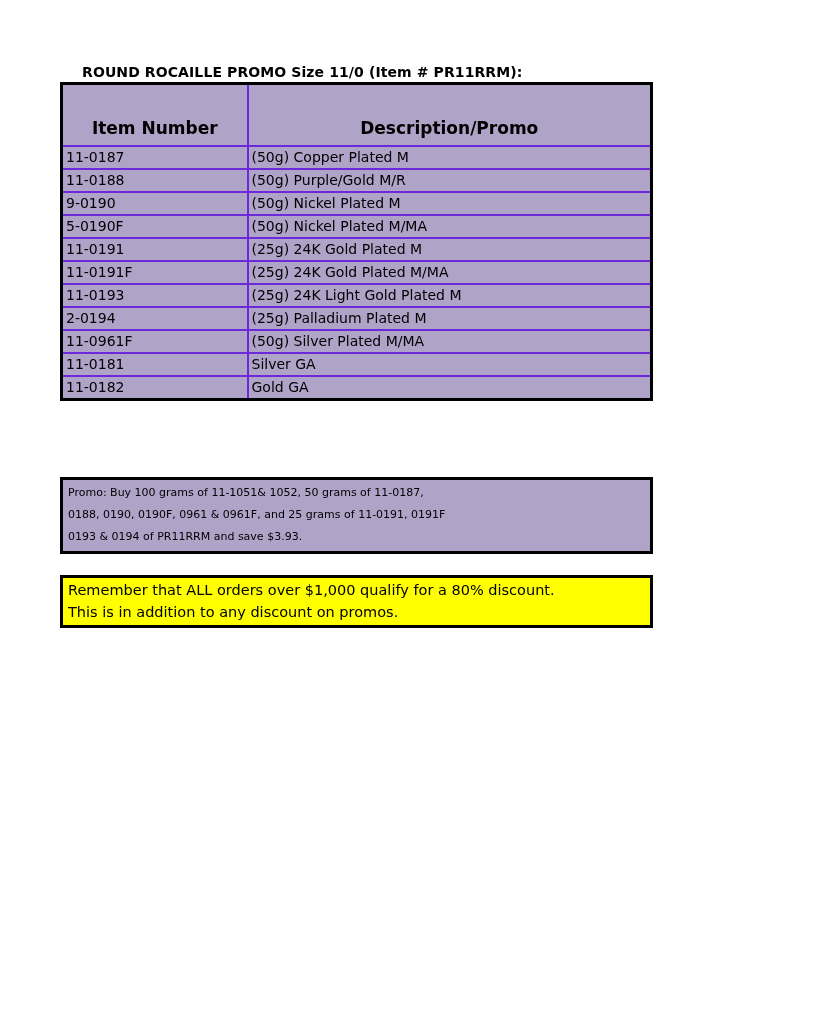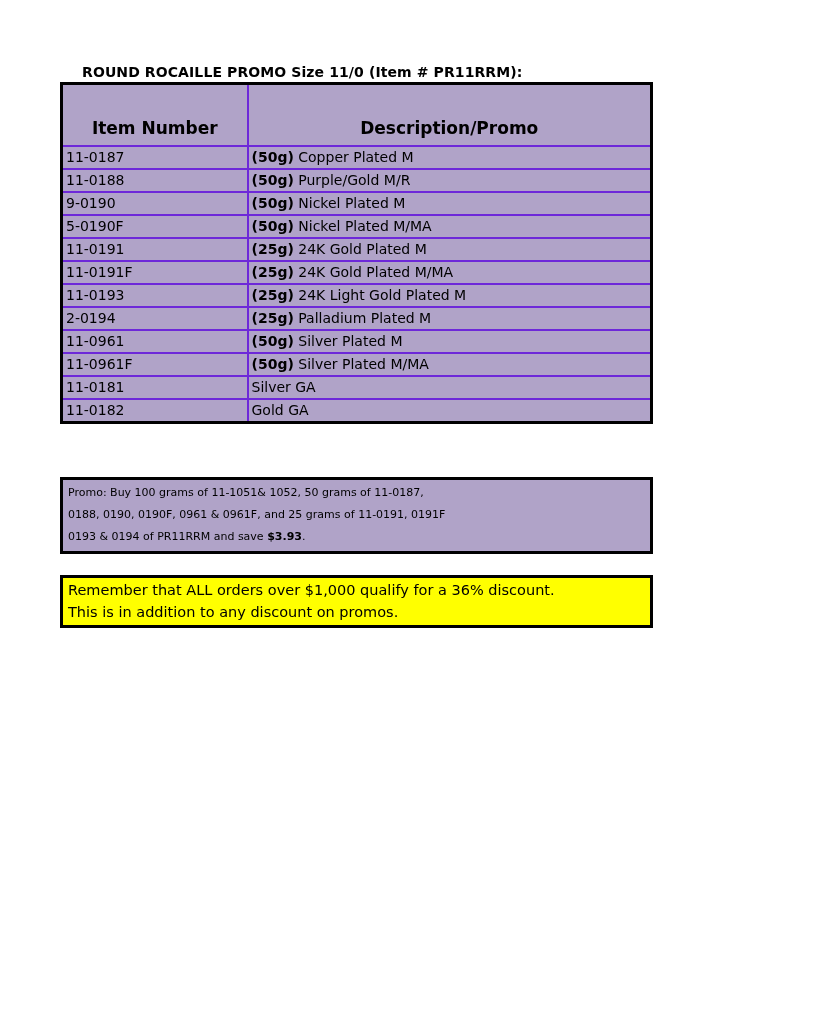--- a/index.html
+++ b/index.html
@@ -73,21 +73,21 @@
     left: 60px;
     top: 575px;
     width: 593px;
     background: #ffff00;
     border: 3px solid #000000;
     padding: 1px 5px 2px 5px;
     font-size: 14.5px;
     line-height: 22px;
     white-space: nowrap;
   }
-  b { font-weight: bold; }
+  b { font-weight: normal; }
 </style>
 </head>
 <body>
 
 <div class="page">
 
   <h1 class="title">ROUND ROCAILLE PROMO Size 11/0 (Item # PR11RRM):</h1>
 
   <table class="promo-table">
     <thead>
@@ -123,24 +123,20 @@
         </tr>
         <tr>
           <td>11-0193</td>
           <td><b>(25g)</b> 24K Light Gold Plated M</td>
         </tr>
         <tr>
           <td>2-0194</td>
           <td><b>(25g)</b> Palladium Plated M</td>
         </tr>
         <tr>
-          <td>11-0961</td>
-          <td><b>(50g)</b> Silver Plated M</td>
-        </tr>
-        <tr>
           <td>11-0961F</td>
           <td><b>(50g)</b> Silver Plated M/MA</td>
         </tr>
         <tr>
           <td>11-0181</td>
           <td>Silver GA</td>
         </tr>
         <tr>
           <td>11-0182</td>
           <td>Gold GA</td>
@@ -148,17 +144,17 @@
       </tbody>
   </table>
 
   <div class="promo-box">
     <div>Promo: Buy 100 grams of 11-1051&amp; 1052, 50 grams of 11-0187,</div>
     <div>0188, 0190, 0190F, 0961 &amp; 0961F, and 25 grams of 11-0191, 0191F</div>
     <div><span>0193 &amp; 0194 of PR11RRM and save </span><b>$3.93</b><span>.</span></div>
   </div>
 
   <div class="note-box">
-    <div>Remember that ALL orders over $1,000 qualify for a 36% discount.</div>
+    <div>Remember that ALL orders over $1,000 qualify for a 80% discount.</div>
     <div>This is in addition to any discount on promos.</div>
   </div>
 
 </div>
 
 </body></html>

